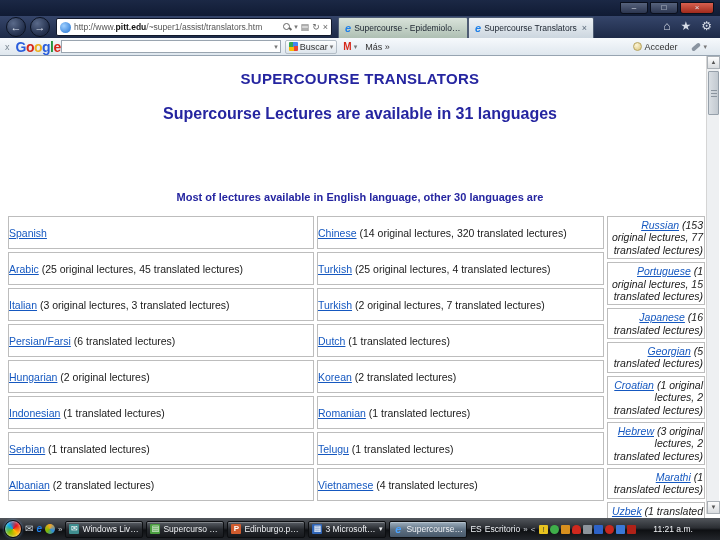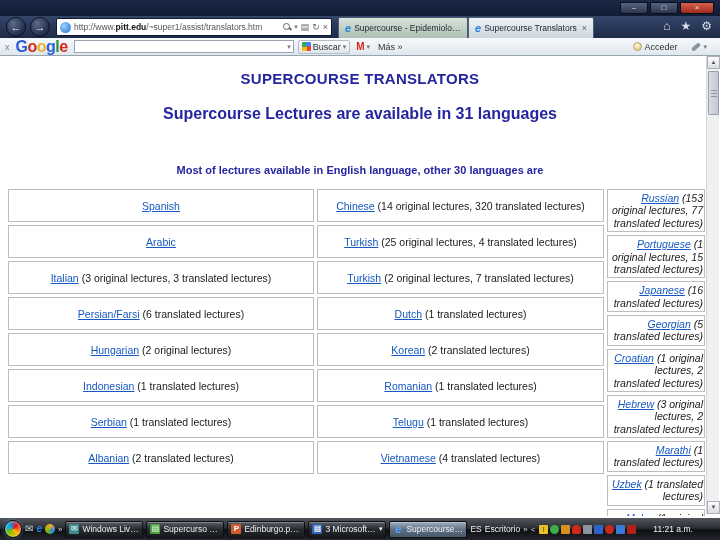--- a/index.html
+++ b/index.html
@@ -30,41 +30,41 @@
   .tab.inactive{background:linear-gradient(#d9e3da,#aebfb3);}
   .tab.active{background:linear-gradient(#eef2f6,#ccd6df);}
   .ie-e{color:#1e7fe8;font-weight:bold;font-style:italic;font-size:11px;line-height:10px;}
   .tab-label{overflow:hidden;text-overflow:ellipsis;}
   .tab-close{color:#5a6878;font-size:9px;margin-left:2px;}
   #nav-right{position:absolute;right:8px;top:3px;display:flex;gap:10px;color:#d7dde8;font-size:12px;}
 
   
   #gtoolbar{position:absolute;top:38px;left:0;width:720px;height:18px;background:linear-gradient(#f6f9fc,#dfe7ee);border-bottom:1px solid #97a4b1;display:flex;align-items:center;padding:0 5px;font-size:9px;color:#333;}
   #gt-close{color:#7a8691;font-size:9px;margin-right:6px;}
-  #glogo{font-weight:bold;font-size:16px;letter-spacing:-0.5px;margin-right:6px;font-family:"DejaVu Serif",serif;}
+  #glogo{font-weight:bold;font-size:14px;letter-spacing:-0.5px;font-family:"DejaVu Serif",serif;}
   #glogo .b{color:#2a5ddb;} #glogo .r{color:#d6281a;} #glogo .y{color:#ecb021;} #glogo .g{color:#27963c;}
   #gsearch{width:220px;height:13px;border:1px solid #9aa5b0;background:#fff;display:flex;align-items:center;justify-content:flex-end;padding:0 2px;margin-right:4px;}
   .buscar-btn{display:flex;align-items:center;gap:2px;border:1px solid #b4bec7;border-radius:2px;background:linear-gradient(#fdfefe,#dde5ec);padding:0 3px;height:14px;margin-right:6px;}
   .buscar-ico{width:9px;height:9px;background:conic-gradient(#4285f4 0 25%,#ea4335 0 50%,#fbbc05 0 75%,#34a853 0);border-radius:1px;}
   .gmail-m{color:#d6281a;font-weight:bold;font-size:10px;}
   .gt-item{margin-right:8px;display:flex;align-items:center;gap:2px;}
   #gt-right{margin-left:auto;display:flex;align-items:center;gap:6px;}
   .acceder-ico{width:9px;height:9px;border-radius:50%;background:radial-gradient(circle at 35% 30%,#fdf6d8,#d8c27a);border:1px solid #b7a45f;}
   .wrench{width:10px;height:4px;background:#8a94a0;border-radius:2px;transform:rotate(-40deg);}
 
   
   #content{position:absolute;top:56px;left:0;width:720px;height:462px;background:#fff;overflow:hidden;}
   #page-title{margin:14px 0 0;text-align:center;color:#2525a0;font-size:15px;font-weight:bold;letter-spacing:.3px;}
   #page-subtitle{margin:18px 0 0;text-align:center;color:#2525a0;font-size:16px;font-weight:bold;}
-  #page-note{margin:41px 0 0;text-align:center;color:#2525a0;font-size:11px;font-weight:bold;}
+  #page-note{margin:68px 0 0;text-align:center;color:#2525a0;font-size:11px;font-weight:bold;}
   #table-wrap{margin:13px 0 0 8px;width:698px;height:327px;overflow:hidden;display:flex;gap:3px;align-items:flex-start;}
   .tcol{display:flex;flex-direction:column;gap:3px;}
   .tcol.c1{width:306px;} .tcol.c2{width:287px;} .tcol.c3{width:98px;}
   .cell{border:1px solid #bdbdbd;background:#fff;font-size:10.5px;color:#1a1a1a;}
-  .c1 .cell,.c2 .cell{height:33px;display:flex;align-items:center;justify-content:center;white-space:nowrap;}
+  .c1 .cell,.c2 .cell{height:33px;display:flex;align-items:center;white-space:nowrap;}
   .c3 .cell{padding:2px 1px;text-align:right;line-height:1.18;font-style:italic;}
   a.lang{color:#1558c0;text-decoration:underline;cursor:pointer;}
   .detail{color:#1a1a1a;}
 
   
   #scrollbar{position:absolute;top:56px;right:1px;width:13px;height:458px;background:#eef0f2;border-left:1px solid #d5d5d5;}
   .sb-btn{position:absolute;left:0;width:13px;height:13px;background:linear-gradient(#fdfdfd,#d9dcdf);border:1px solid #aab0b6;color:#555;font-size:6px;text-align:center;line-height:11px;}
   #sb-up{top:0;} #sb-down{bottom:0;}
   #sb-thumb{position:absolute;left:1px;top:15px;width:11px;height:44px;background:linear-gradient(90deg,#d9dee3,#c2c9d0);border:1px solid #96a0aa;border-radius:1px;}
   #sb-thumb::after{content:"";position:absolute;left:2px;top:18px;width:6px;height:1px;background:#8a949e;box-shadow:0 3px #8a949e,0 6px #8a949e;}
@@ -166,20 +166,21 @@
     <div id="page-title">SUPERCOURSE TRANSLATORS</div>
     <div id="page-subtitle">Supercourse Lectures are available in 31 languages</div>
     <div id="page-note">Most of lectures available in English language, other 30 languages are</div>
     <div id="table-wrap">
       <div class="tcol c1">
           <div class="cell">
             <a class="lang">Spanish</a>
           </div>
           <div class="cell">
             <a class="lang">Arabic</a>
+            <span class="detail">&nbsp;(25 original lectures, 45 translated lectures)</span>
           </div>
           <div class="cell">
             <a class="lang">Italian</a>
             <span class="detail">&nbsp;(3 original lectures, 3 translated lectures)</span>
           </div>
           <div class="cell">
             <a class="lang">Persian/Farsi</a>
             <span class="detail">&nbsp;(6 translated lectures)</span>
           </div>
           <div class="cell">

